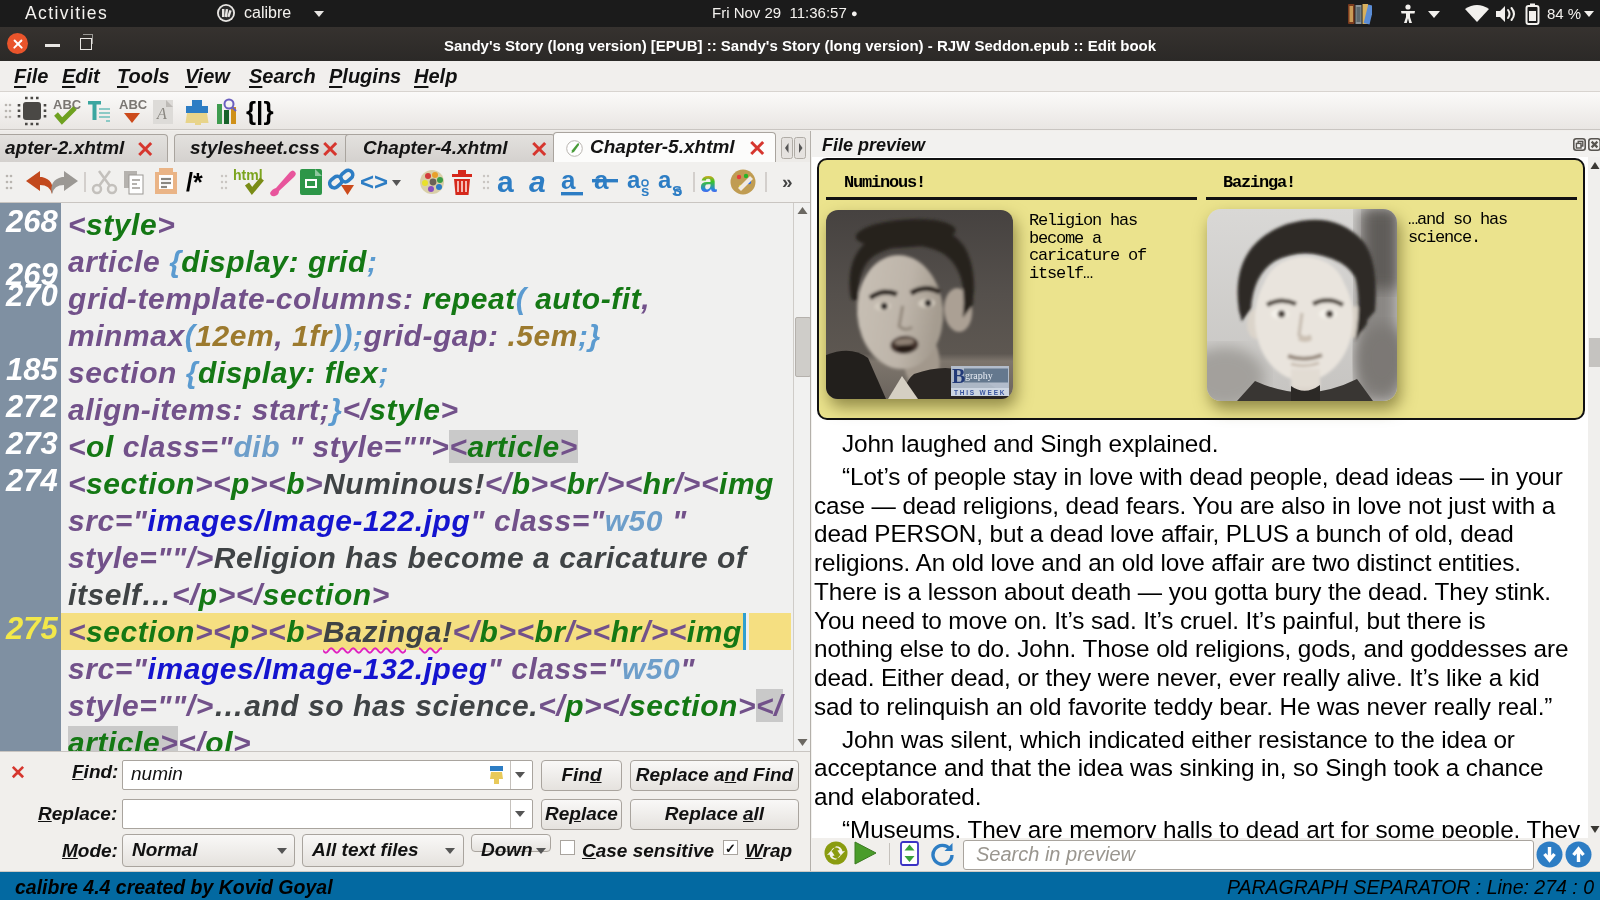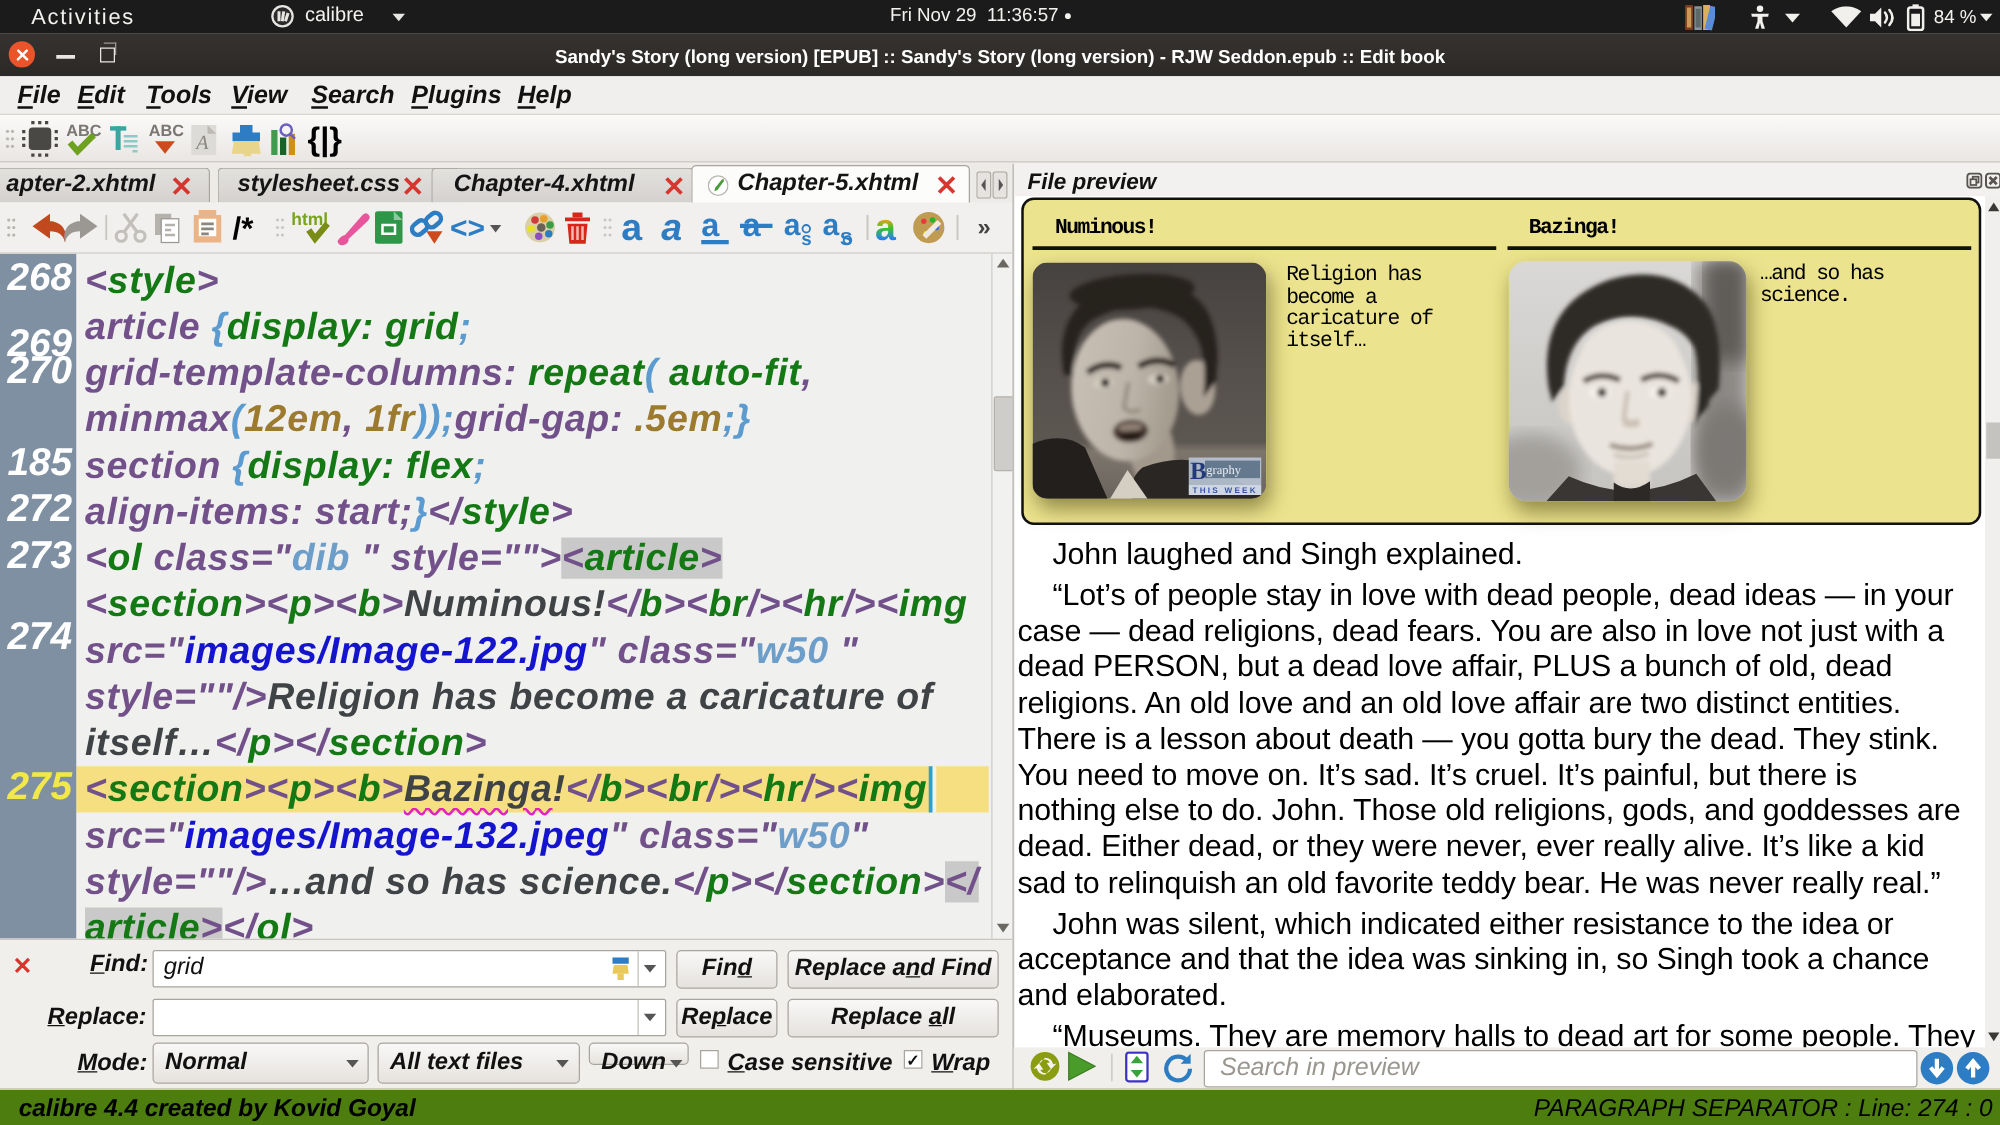--- a/index.html
+++ b/index.html
@@ -67,21 +67,21 @@
 #pv-scroll { position:absolute; left:777px; top:26px; width:13px; height:681px; background:#f0efed; }
 
 #yellowbox { position:absolute; left:5px; top:1px; width:768px; height:262px; background:#ebe38d; border:2px solid #111; border-radius:10px; }
 .mono { font-family:"Liberation Mono",monospace; }
 
 #pv-text { position:absolute; left:2px; top:273px; width:800px; font-size:24.3px; color:#000; line-height:28.75px; letter-spacing:-0.1px; }
 
 #pv-toolbar { position:absolute; left:0px; top:707px; width:790px; height:33px; background:#f1efec; }
 
 
-#statusbar { position:absolute; left:0; top:871px; width:1600px; height:29px; background:#4d7c0f; border-top:1px solid #cdc9c4; font-size:19px; color:#000; }
+#statusbar { position:absolute; left:0; top:871px; width:1600px; height:29px; background:#0369a1; border-top:1px solid #cdc9c4; font-size:19px; color:#000; }
 </style>
 </head>
 <body>
 <div id="stage">
 
   <div id="topbar">
     <span class="itm" style="left:25px;font-size:17.5px;letter-spacing:1.4px;top:2.5px;">Activities</span>
     <span class="itm" style="left:244px;font-size:16px;top:3.5px;">calibre</span>
     <span class="itm" style="left:712px;font-size:15px;top:4px;">Fri Nov 29&nbsp; 11:36:57 <span style="font-size:11px;position:relative;top:-1px;">●</span></span>
     <svg class="abs" style="left:216px;top:3px;" width="22" height="22">
@@ -406,21 +406,21 @@
     <div id="curline" style="position:absolute;left:61px;top:410px;width:730px;height:37px;background:#f5df81;"></div>
     <div style="position:absolute;left:745px;top:410px;width:4px;height:37px;background:#f0f0ef;"></div>
     <div style="position:absolute;left:743px;top:410px;width:2.5px;height:37px;background:#2e9fd0;"></div>
     <div id="gutter">
       <div style="top:0px;">268</div>
       <div style="top:37px;margin-top:16px;">269</div>
       <div style="top:74px;">270</div>
       <div style="top:148px;">185</div>
       <div style="top:185px;">272</div>
       <div style="top:222px;">273</div>
-      <div style="top:259px;margin-top:28px;">274</div>
+      <div style="top:259px;">274</div>
       <div style="top:407px; color:#f3e84a;">275</div>
     </div>
     <div id="code">
       <div style="top:0px;"><span class="cP">&lt;</span><span class="cT">style</span><span class="cP">&gt;</span></div>
       <div style="top:37px;"><span class="cP">article </span><span class="cB">{</span><span class="cT">display: grid</span><span class="cB">;</span></div>
       <div style="top:74px;"><span class="cP">grid-template-columns:</span><span class="cT"> repeat</span><span class="cB">(</span><span class="cT"> auto-fit</span><span class="cP">,</span></div>
       <div style="top:111px;"><span class="cP">minmax</span><span class="cB">(</span><span class="cN">12em</span><span class="cP">,</span><span class="cN"> 1fr</span><span class="cB">));</span><span class="cP">grid-gap: </span><span class="cN">.5em</span><span class="cB">;}</span></div>
       <div style="top:148px;"><span class="cP">section </span><span class="cB">{</span><span class="cT">display: flex</span><span class="cB">;</span></div>
       <div style="top:185px;"><span class="cP">align-items: start;</span><span class="cB">}</span><span class="cP">&lt;/</span><span class="cT">style</span><span class="cP">&gt;</span></div>
       <div style="top:222px;"><span class="cP">&lt;</span><span class="cT">ol</span><span class="cP"> class="</span><span class="cC">dib </span><span class="cP">" style=""&gt;</span><span class="hl"><span class="cP">&lt;</span><span class="cT">article</span><span class="cP">&gt;</span></span></div>
@@ -441,21 +441,21 @@
     <div style="position:absolute;left:1px;top:114px;width:16px;height:60px;background:#cfcdc9;border:1px solid #b5b1ac;border-radius:2px;"></div>
     <svg style="position:absolute;left:2px;top:533px;" width="13" height="12">
         <path d="M6.5 10 l5 -7 h-10 z" fill="#6b6862"></path>
       </svg>
   </div>
 
   <div id="findpanel">
     <span style="position:absolute;left:10px;top:9px;color:#d6362e;font-style:normal;">✕</span>
     <span style="position:absolute;left:72px;top:9px;"><u>F</u>ind:</span>
     <div class="input" style="left:122px;top:8px;width:411px;height:30px;"></div>
-    <span style="position:absolute;left:131px;top:11px;font-weight:normal;">grid</span>
+    <span style="position:absolute;left:131px;top:11px;font-weight:normal;">numin</span>
     <svg style="position:absolute;left:487px;top:12px;" width="20" height="22">
         <path d="M3 2 h13 v5 h-13 z" fill="#2d7dc4"></path>
         <path d="M4 8 h11 l1 7 h-13 z" fill="#e8c95a"></path>
         <rect x="7" y="15" width="5" height="5" fill="#e8c95a"></rect>
       </svg>
     <div style="position:absolute;left:510px;top:9px;width:1px;height:28px;background:#c5c1bc;"></div>
     <div class="combo-arrow" style="left:515px;top:20px;"></div>
     <div style="position:absolute;left:510px;top:48px;width:1px;height:28px;background:#c5c1bc;z-index:9;"></div>
     <div class="combo-arrow" style="left:515px;top:59px;"></div>
     <div class="combo-arrow" style="left:277px;top:96px;"></div>

